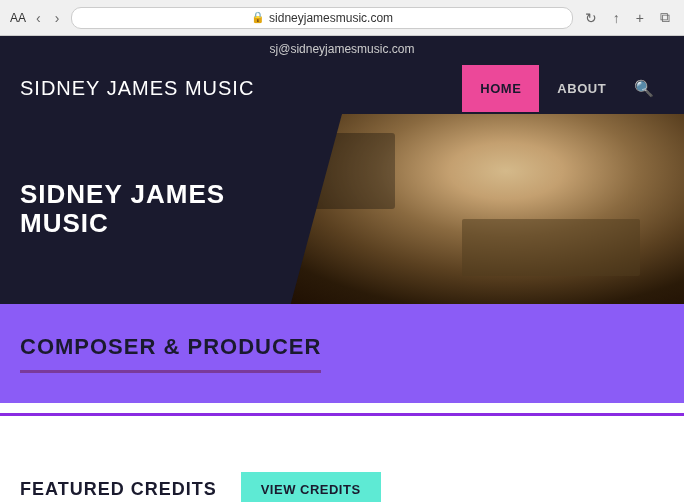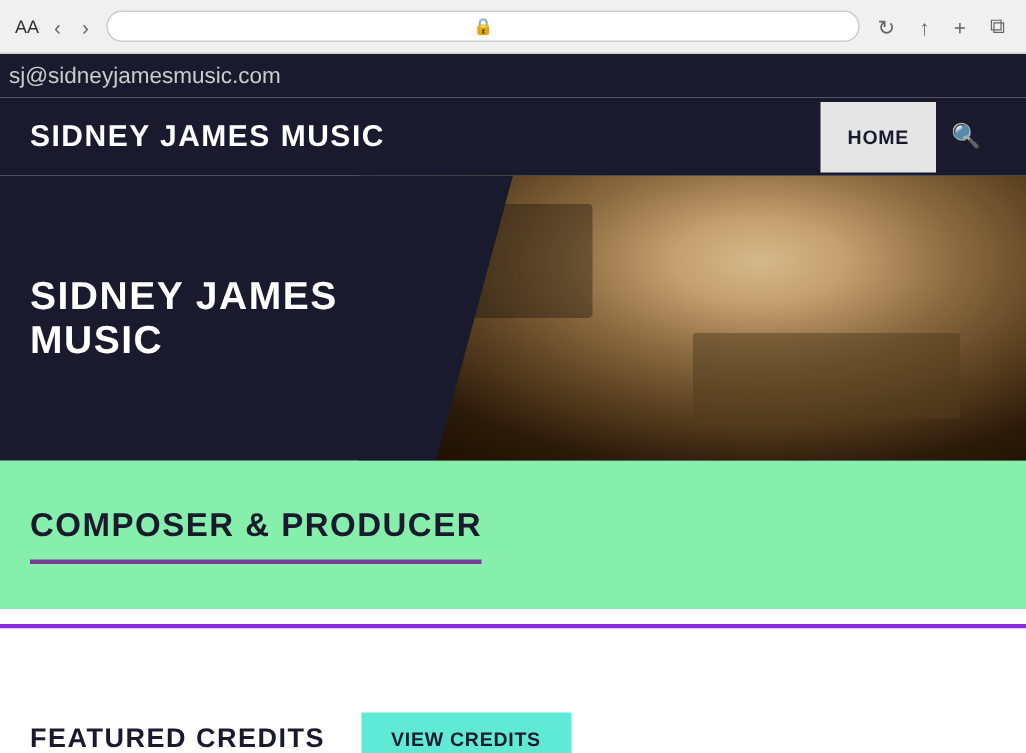--- a/index.html
+++ b/index.html
@@ -49,58 +49,58 @@
       gap: 8px;
       color: #555;
       font-size: 16px;
     }
     .aa-text { font-size: 12px; color: #333; font-weight: 500; }
 
     
     .email-bar {
       background: #1a1a2e;
       color: #ccc;
-      text-align: left;
+      text-align: center;
       padding: 6px;
-      font-size: 15px;
+      font-size: 12px;
     }
 
     
     .nav {
       background: #1a1a2e;
       display: flex;
       align-items: center;
       justify-content: space-between;
       padding: 0 20px;
       height: 52px;
     }
     .nav-logo {
       color: #fff;
       font-size: 20px;
       font-weight: bold;
       letter-spacing: 1px;
       text-transform: uppercase;
     }
-    .nav-logo span { font-weight: 700; }
+    .nav-logo span { font-weight: 400; }
     .nav-menu {
       display: flex;
       align-items: center;
       gap: 0;
     }
     .nav-item {
       color: #ccc;
       padding: 16px 18px;
       font-size: 13px;
       font-weight: 600;
       letter-spacing: 0.5px;
       cursor: pointer;
       text-transform: uppercase;
     }
     .nav-item.active {
-      background: #e5e5e5;
+      background: #ec4899;
       color: #1a1a2e;
     }
     .nav-search {
       color: #ccc;
       padding: 16px 10px;
       font-size: 16px;
       cursor: pointer;
     }
 
     
@@ -164,21 +164,21 @@
       right: 10%;
       width: 40%;
       height: 30%;
       background: rgba(80,60,30,0.5);
       border-radius: 2px;
     }
 
     
     .composer-section {
       padding: 30px 20px 20px;
-      background: #86efac;
+      background: #8b5cf6;
     }
     .composer-title {
       font-size: 22px;
       font-weight: 900;
       text-transform: uppercase;
       letter-spacing: 1px;
       color: #1a1a2e;
       padding-bottom: 10px;
       border-bottom: 3px solid #7a3a9a;
       display: inline-block;
@@ -249,40 +249,42 @@
 <body>
 
 <div class="browser-chrome">
   <div class="browser-controls">
     <span class="aa-text">AA</span>
     <button class="browser-btn">‹</button>
     <button class="browser-btn">›</button>
   </div>
   <div class="address-bar">
     <span class="lock-icon">🔒</span>
+    <span>sidneyjamesmusic.com</span>
   </div>
   <div class="browser-actions">
     <button class="browser-btn">↻</button>
     <button class="browser-btn">↑</button>
     <button class="browser-btn">+</button>
     <button class="browser-btn">⧉</button>
   </div>
 </div>
 
 <div class="email-bar">
   <span>sj@sidneyjamesmusic.com</span>
 </div>
 
 <nav class="nav">
   <div class="nav-logo">
     <span>SIDNEY JAMES</span>
     <span>MUSIC</span>
   </div>
   <div class="nav-menu">
     <div class="nav-item active">HOME</div>
+    <div class="nav-item">ABOUT</div>
     <div class="nav-search">🔍</div>
   </div>
 </nav>
 
 <div class="hero">
   <div class="hero-text-area">
     <h1 class="hero-title">SIDNEY JAMES MUSIC</h1>
   </div>
   <div class="hero-image">
     <div class="studio-sim"></div>

